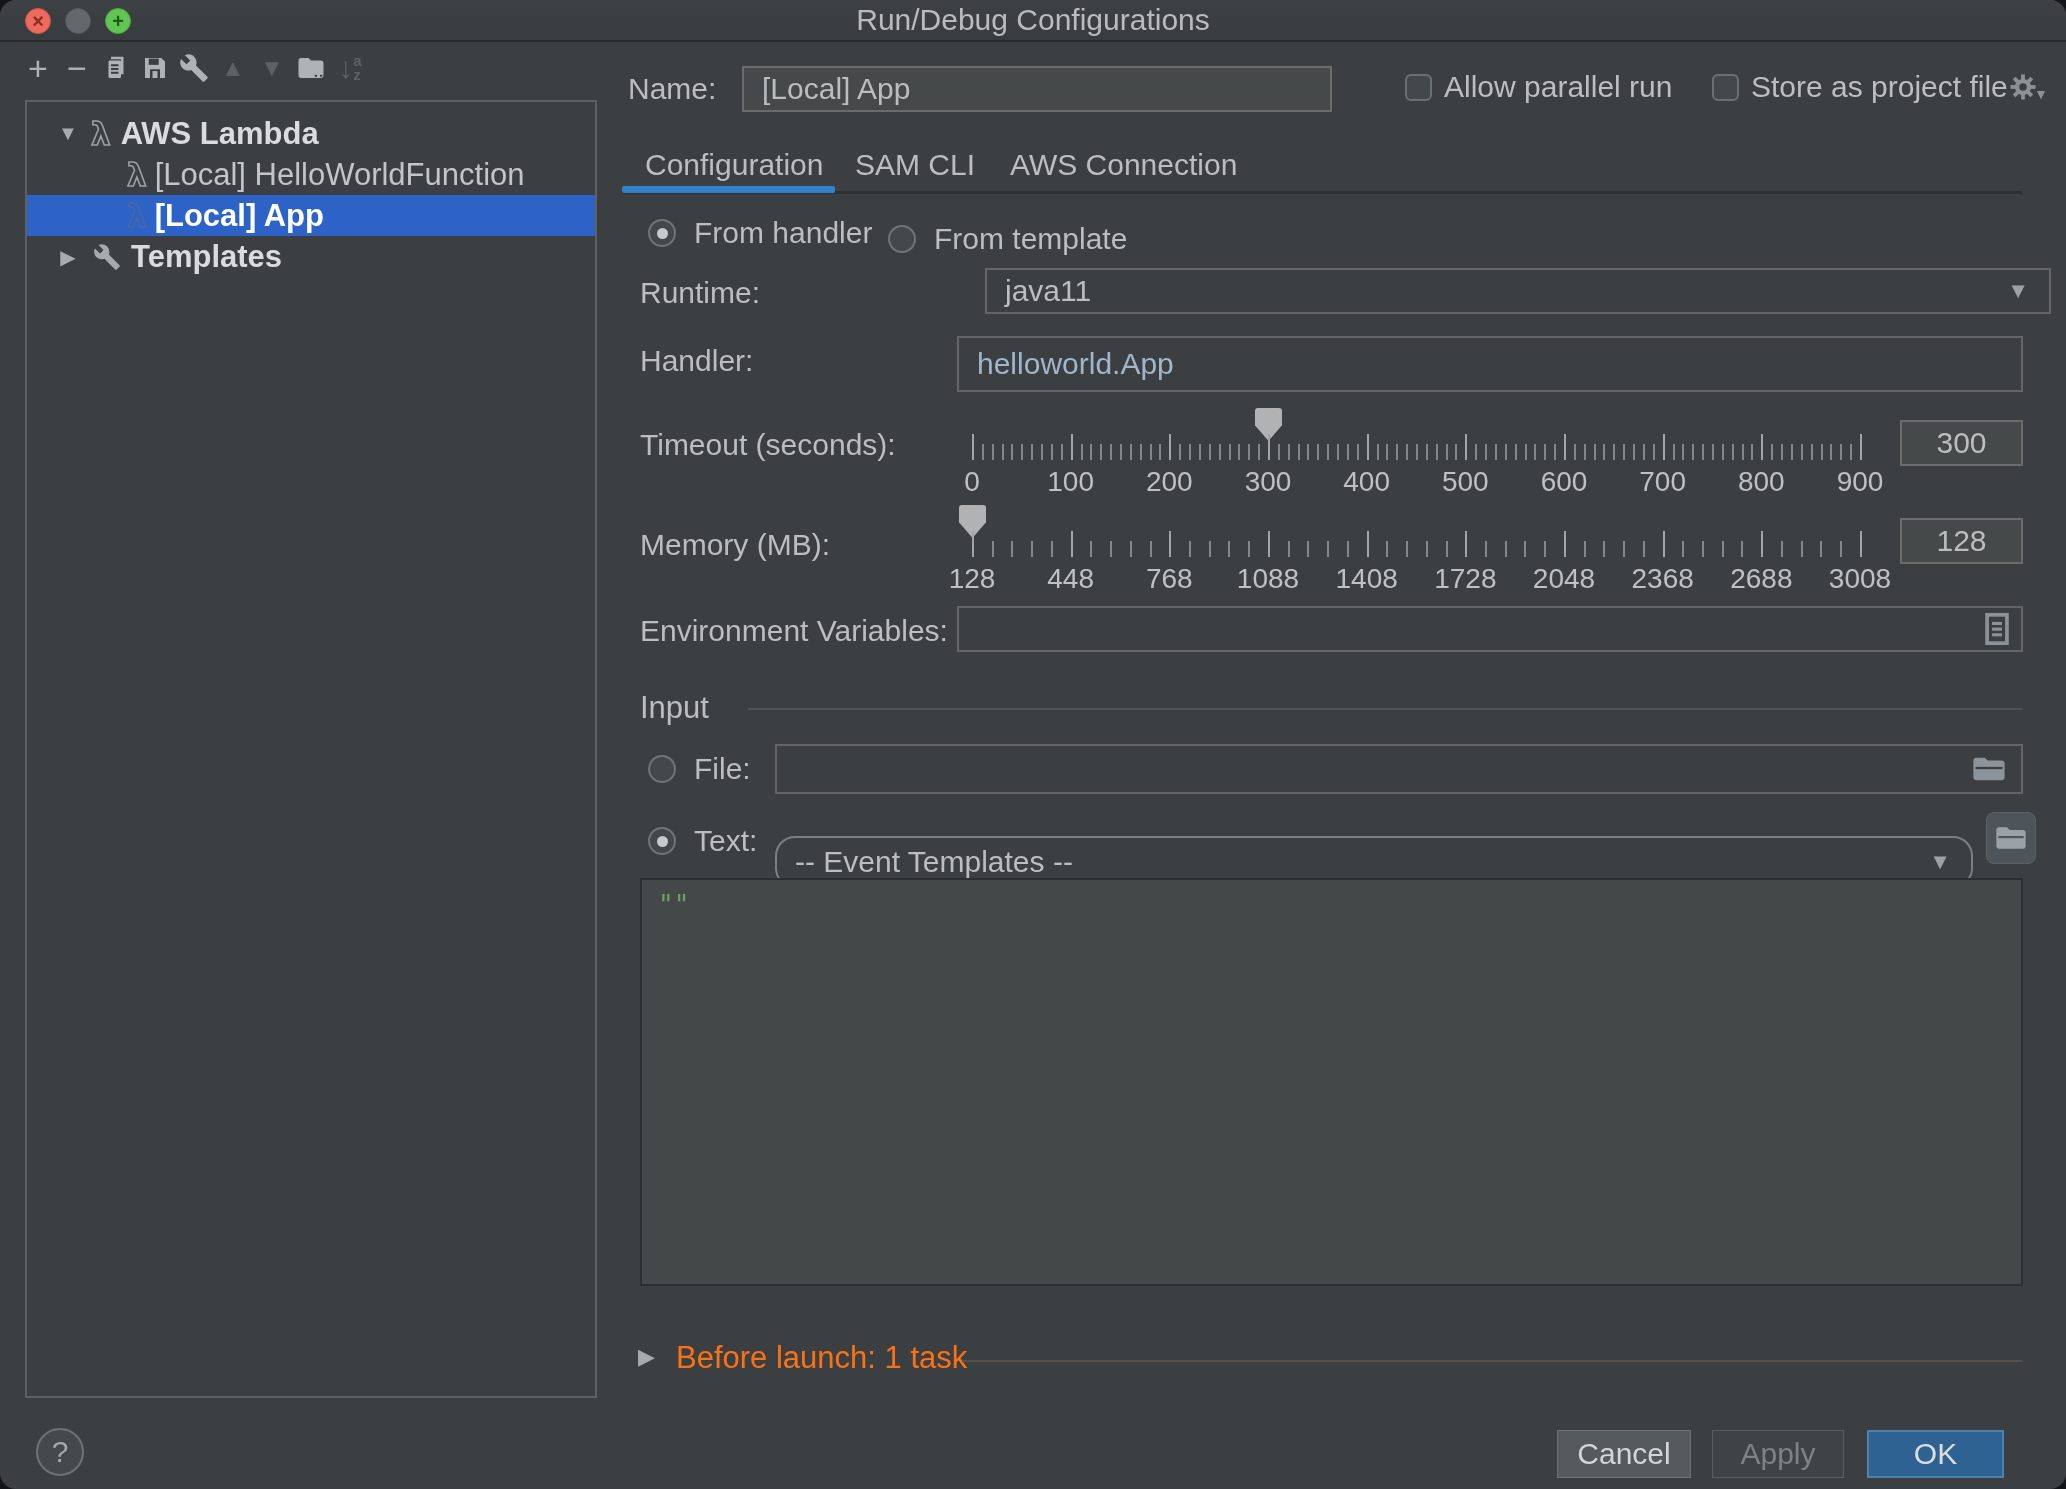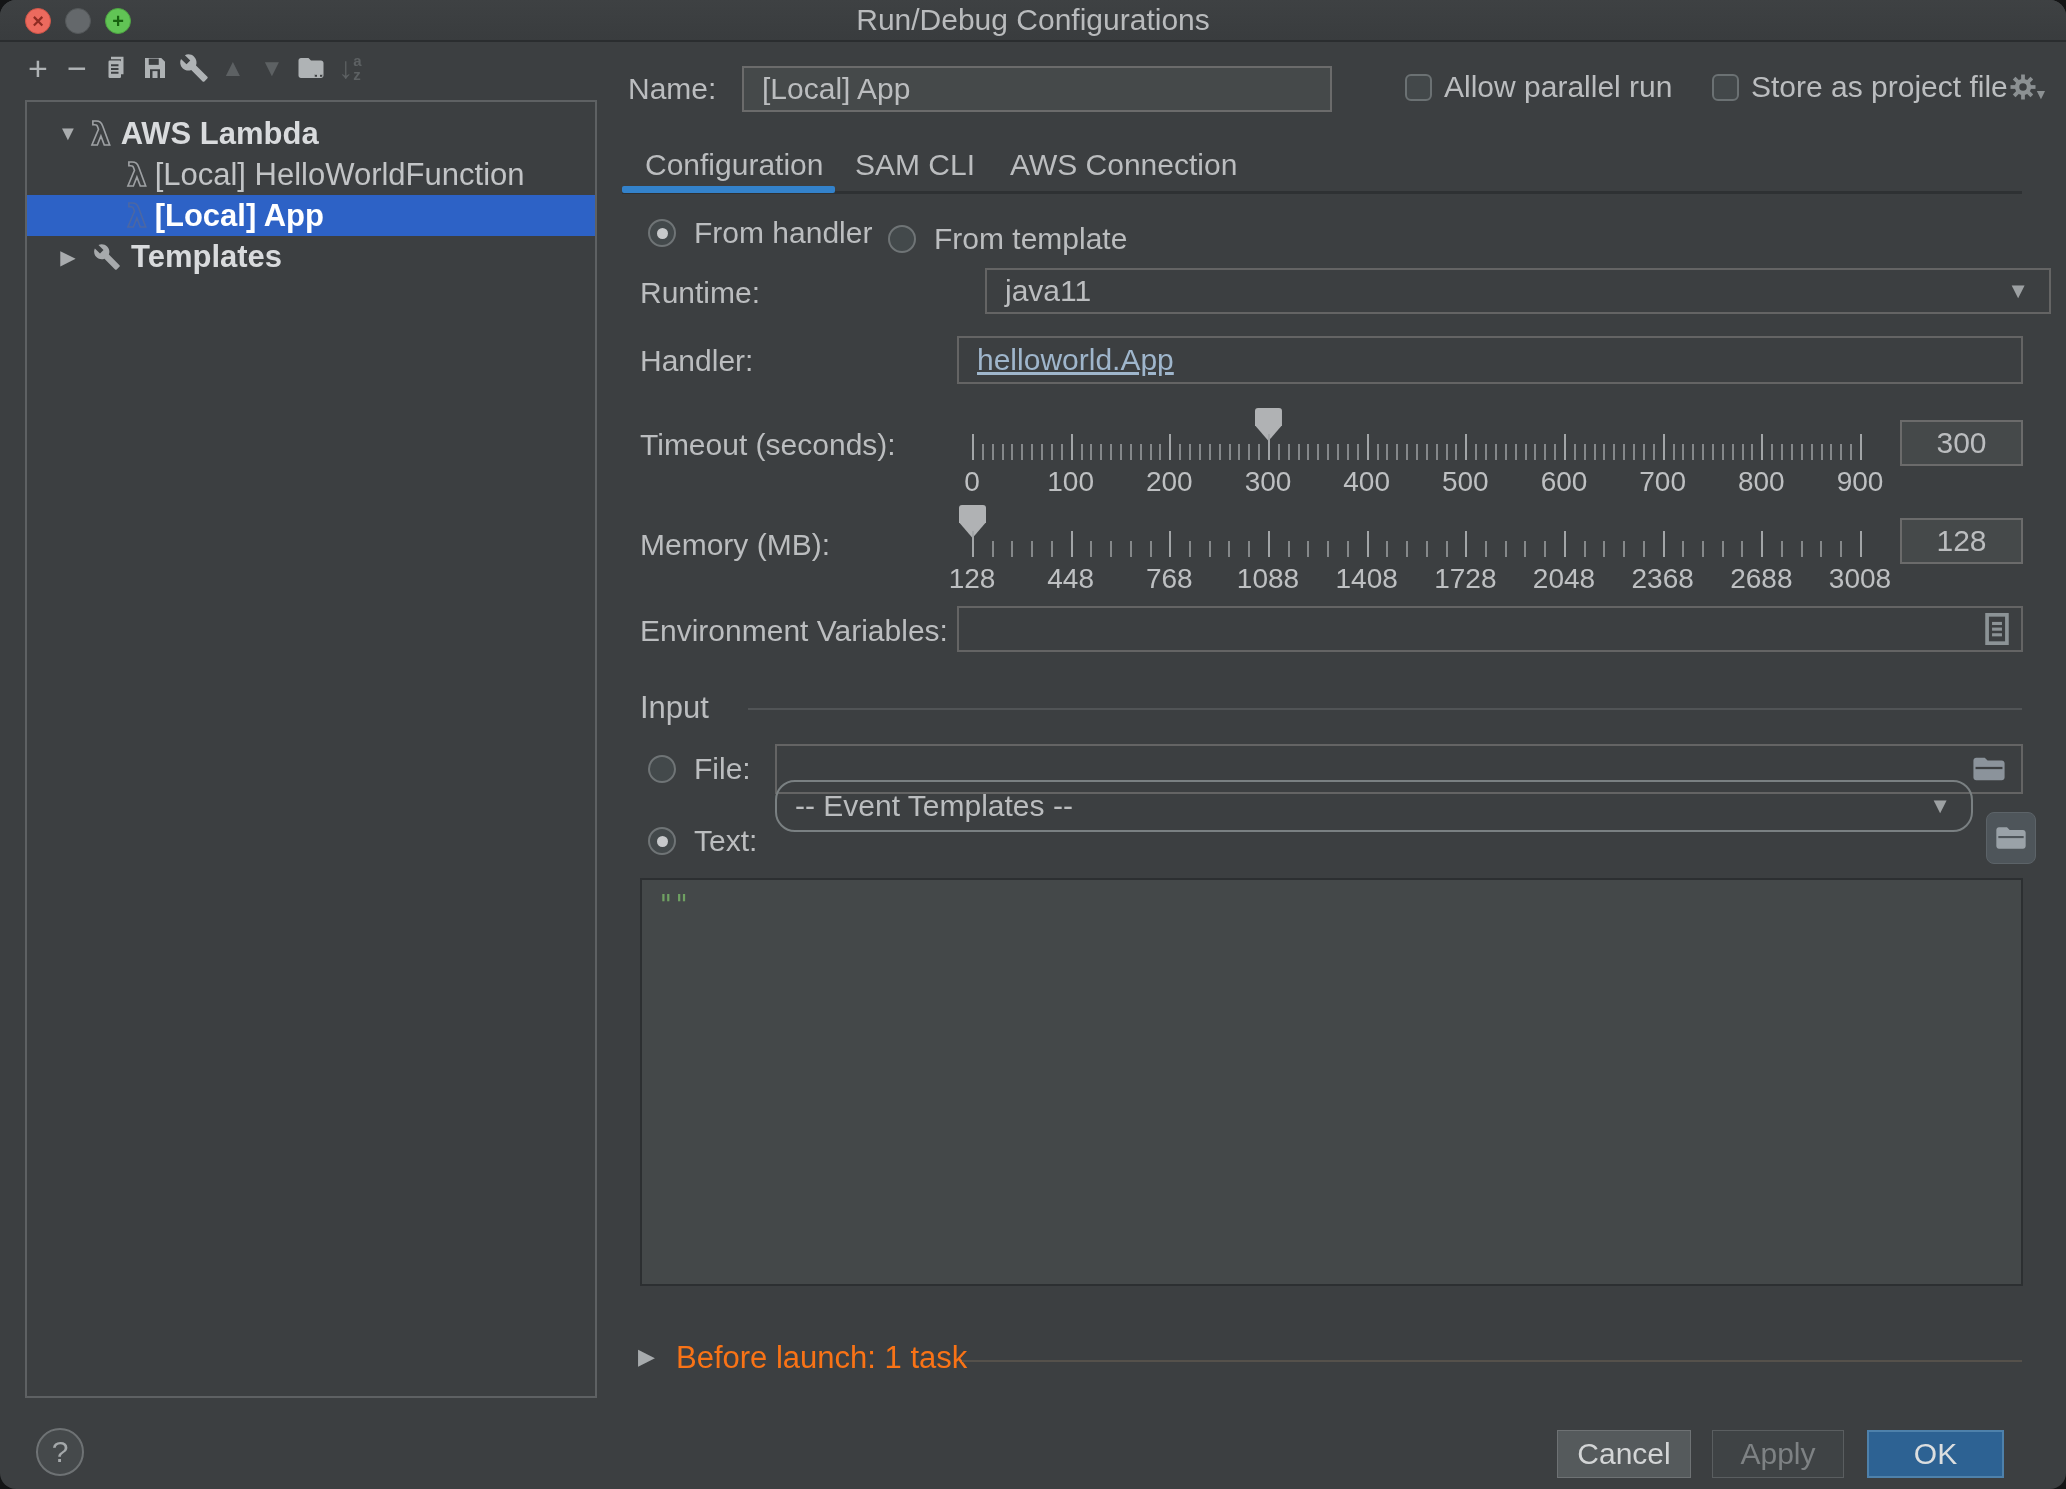--- a/index.html
+++ b/index.html
@@ -248,21 +248,21 @@
     <span>From template</span>
   </div>
 
   <div class="lbl" style="left:640px; top:276px;">Runtime:</div>
   <div class="combo" style="left:957px; top:268px; width:1066px; height:46px;margin-left:28px;">
     <span>java11</span>
     <span class="caret">▼</span>
   </div>
 
   <div class="lbl" style="left:640px; top:344px;">Handler:</div>
-  <div class="fld" style="left:957px; top:336px; width:1066px; height:48px; color:#9FB6CC;text-decoration:underline;">
+  <div class="fld" style="left:957px; top:336px; width:1066px; height:56px; color:#9FB6CC;">
     <span>helloworld.App</span>
   </div>
 
   <div class="lbl" style="left:640px; top:428px;">Timeout (seconds):</div>
   <div class="ruler" style="left:972px; top:408px; height:96px;">
     <div class="thumb" style="left:calc(33.33% - 13px);"></div>
     <div class="ticks ticks-fine">
         <div class="minor"></div>
         <div class="major"></div>
       </div>
@@ -334,21 +334,21 @@
     <svg class="icon-svg" width="34" height="30" viewBox="0 0 24 20" fill="#8B939B">
       <path d="M9 2H3c-1.1 0-2 .9-2 2v12c0 1.1.9 2 2 2h18c1.1 0 2-.9 2-2V6c0-1.1-.9-2-2-2h-10L9 2z"></path>
       <path fill="#3C3F41" d="M2.5 8.5h19v1.6h-19z"></path>
     </svg>
   </div>
 
   <div class="radio-row" style="left:648px; top:824px;">
     <span class="radio on"></span>
     <span>Text:</span>
   </div>
-  <div class="combo" style="left:775px; top:780px; width:1198px; height:52px; border-radius:20px; border-color:#7A8082;">
+  <div class="combo" style="left:775px; top:836px; width:1198px; height:52px; border-radius:20px; border-color:#7A8082;">
     <span>-- Event Templates --</span>
     <span class="caret">▼</span>
   </div>
   <div class="folder-btn">
     <svg class="icon-svg" width="32" height="28" viewBox="0 0 24 20" fill="#9AA2A8">
       <path d="M9 2H3c-1.1 0-2 .9-2 2v12c0 1.1.9 2 2 2h18c1.1 0 2-.9 2-2V6c0-1.1-.9-2-2-2h-10L9 2z"></path>
       <path fill="#4E555A" d="M2.5 8.5h19v1.6h-19z"></path>
     </svg>
   </div>
 

